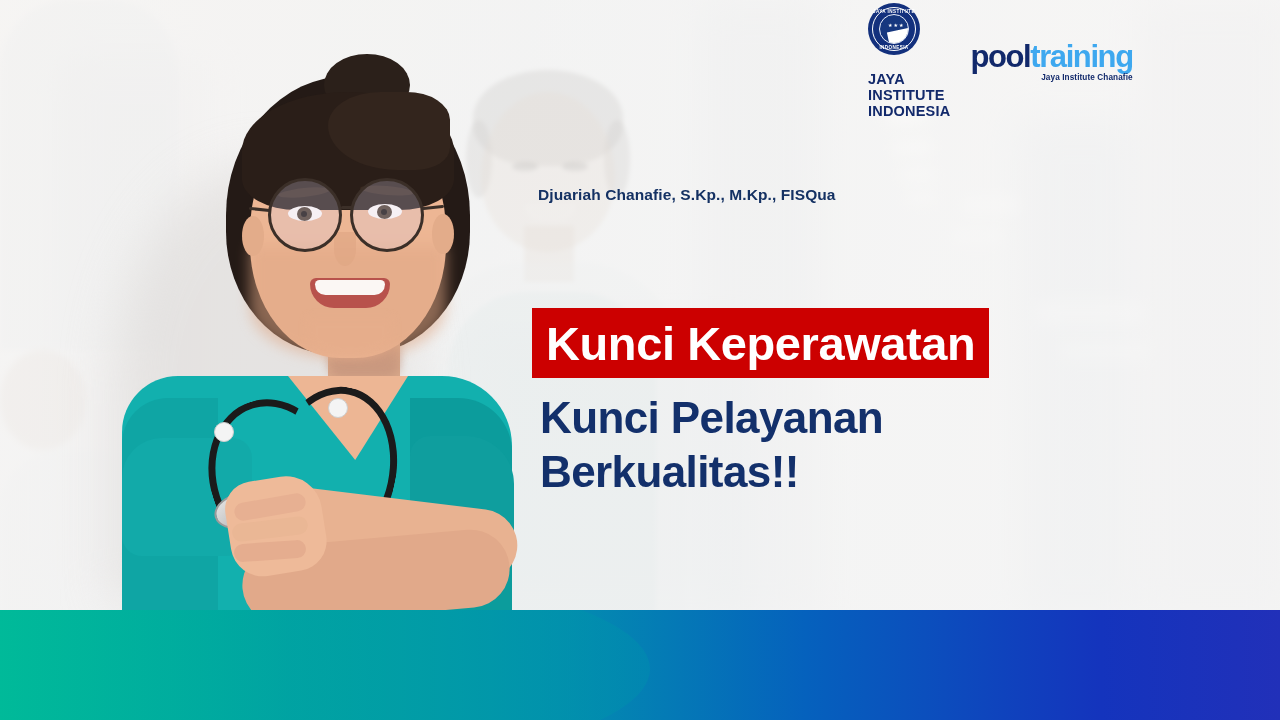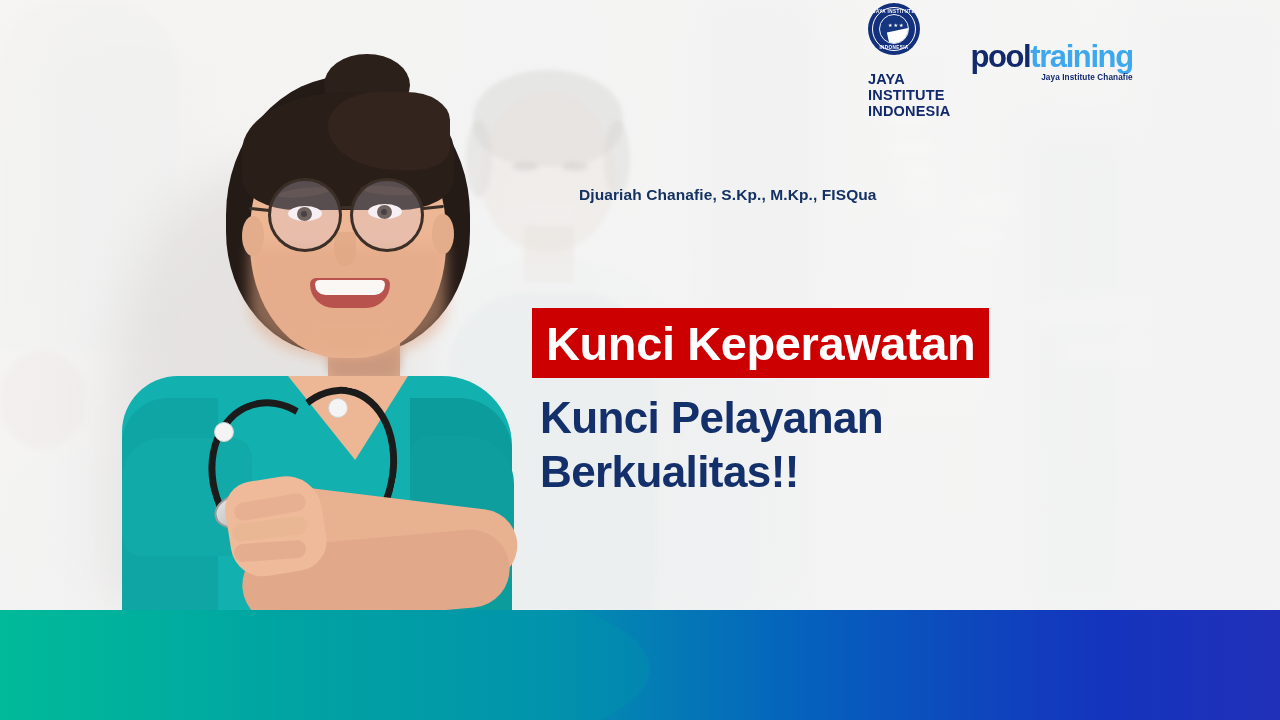--- a/index.html
+++ b/index.html
@@ -119,21 +119,21 @@
   .seal .arc-top{top:6px;}
   .seal .arc-bot{bottom:5px;}
   .jaya-txt{color:#12296b;font-weight:bold;font-size:14.5px;line-height:1.12;letter-spacing:.2px;}
   .pool{position:relative;height:46px;display:flex;flex-direction:column;justify-content:center;}
   .pool-word{font-size:31px;font-weight:bold;letter-spacing:-1.4px;line-height:1;white-space:nowrap;}
   .pool-word .a{color:#12296b;}
   .pool-word .b{color:#3ea8ef;}
   .pool-tag{margin-top:1px;text-align:right;color:#12296b;font-size:8.2px;font-weight:bold;letter-spacing:.1px;}
 
   
-  .speaker{position:absolute;left:538px;top:186px;color:#143163;font-size:15.5px;font-weight:bold;letter-spacing:.1px;margin-left:41px;}
+  .speaker{position:absolute;left:538px;top:186px;color:#143163;font-size:15.5px;font-weight:bold;letter-spacing:.1px;}
   .hl{position:absolute;background:#cc0000;color:#ffffff;font-weight:bold;display:flex;align-items:center;padding:0 14px;white-space:nowrap;}
   .hl1{left:532px;top:228px;height:68px;font-size:47px;letter-spacing:-.4px;}
   .hl2{left:532px;top:308px;height:70px;font-size:47px;letter-spacing:-.4px;}
   .sub{position:absolute;left:540px;color:#13306b;font-weight:bold;font-size:44px;line-height:1.0;letter-spacing:-.6px;white-space:nowrap;}
   .sub1{top:396px;}
   .sub2{top:450px;}
 
   
   .bar{position:absolute;left:0;bottom:0;width:1280px;height:110px;
        background:linear-gradient(90deg,#00bf93 0%,#01b79a 16%,#0392ae 42%,#0561bd 63%,#1434bd 86%,#2130b9 100%);

